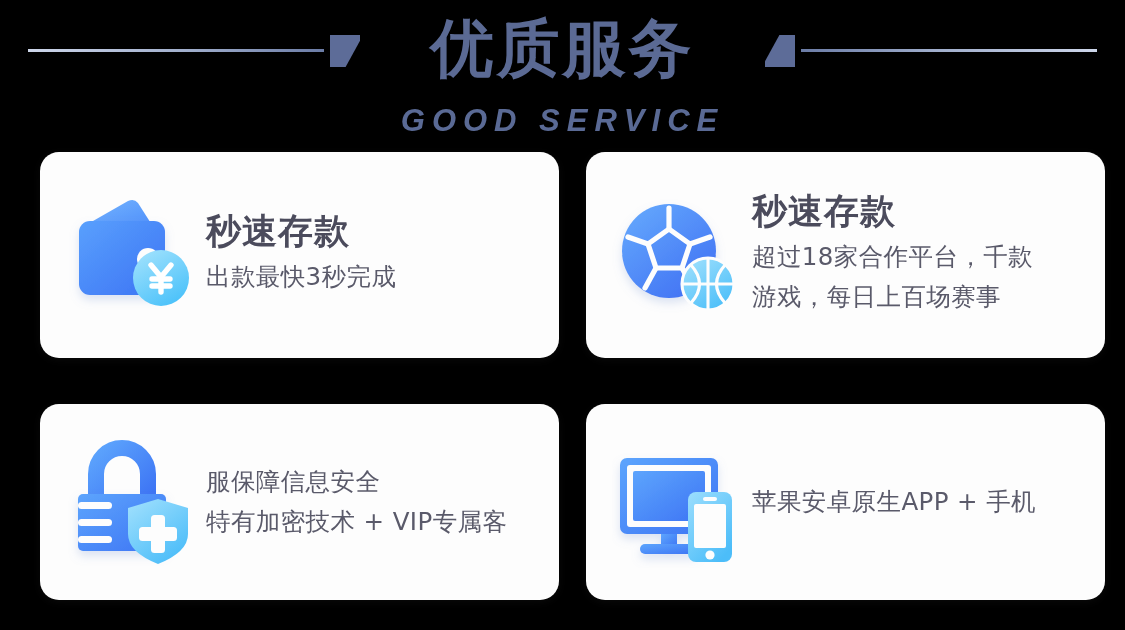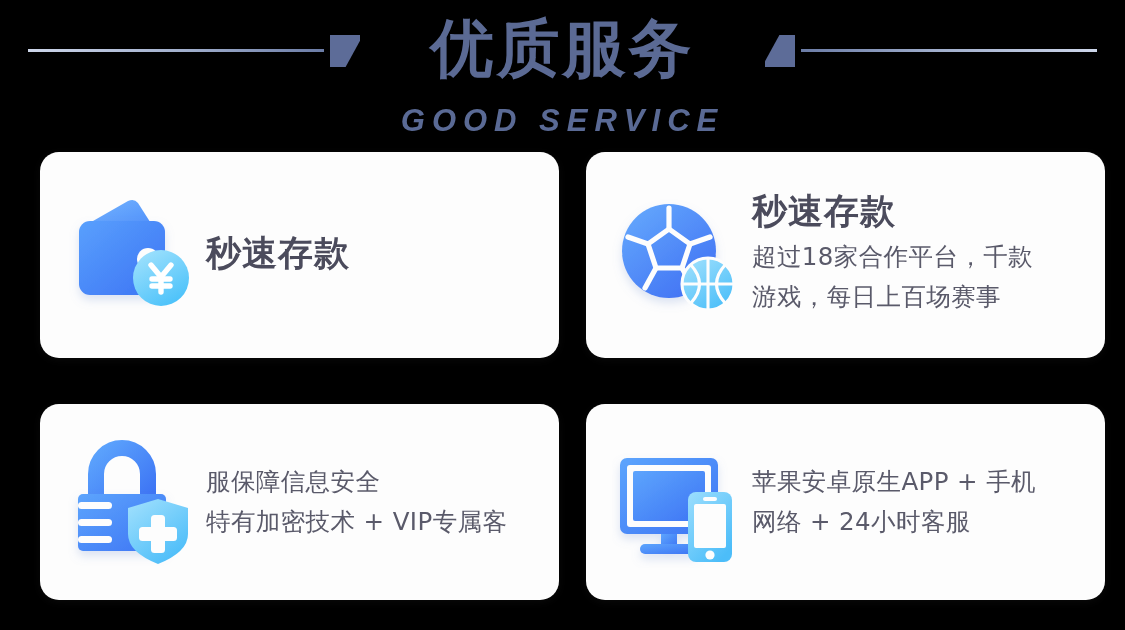--- a/index.html
+++ b/index.html
@@ -140,20 +140,23 @@
             <path d="M85 76 L95 88"></path>
             <path d="M105 76 L95 88"></path>
             <path d="M95 88 L95 103"></path>
             <path d="M86 90 L104 90"></path>
             <path d="M86 97 L104 97"></path>
           </g>
         </svg>
       </div>
       <div class="text-wrap">
         <div class="card-title">秒速存款</div>
+        <div class="card-sub">
+          <span class="l">出款最快3秒完成</span>
+        </div>
       </div>
     </div>
 
     <div class="card">
       <div class="icon-wrap">
         <svg width="132" height="132" viewBox="0 0 132 132">
           <defs>
             <linearGradient id="s-grad" x1="0.1" y1="0" x2="0.9" y2="1">
               <stop offset="0" stop-color="#64a9fd"></stop>
               <stop offset="1" stop-color="#3f6ef3"></stop>
@@ -273,19 +276,18 @@
 
           <rect x="76" y="56" width="44" height="70" rx="8" fill="url(#p-grad)"></rect>
           <rect x="82" y="68" width="32" height="44" rx="2" fill="#fdfdfd"></rect>
           <rect x="91" y="61" width="14" height="4" rx="2" fill="#fdfdfd"></rect>
           <circle cx="98" cy="119" r="4.6" fill="#fdfdfd"></circle>
         </svg>
       </div>
       <div class="text-wrap">
         <div class="card-sub">
           <span class="l">苹果安卓原生APP + 手机</span>
-          <span class="l">网络 + 24小时客服</span>
         </div>
       </div>
     </div>
 
   </div>
 </div>
 
 </body></html>

